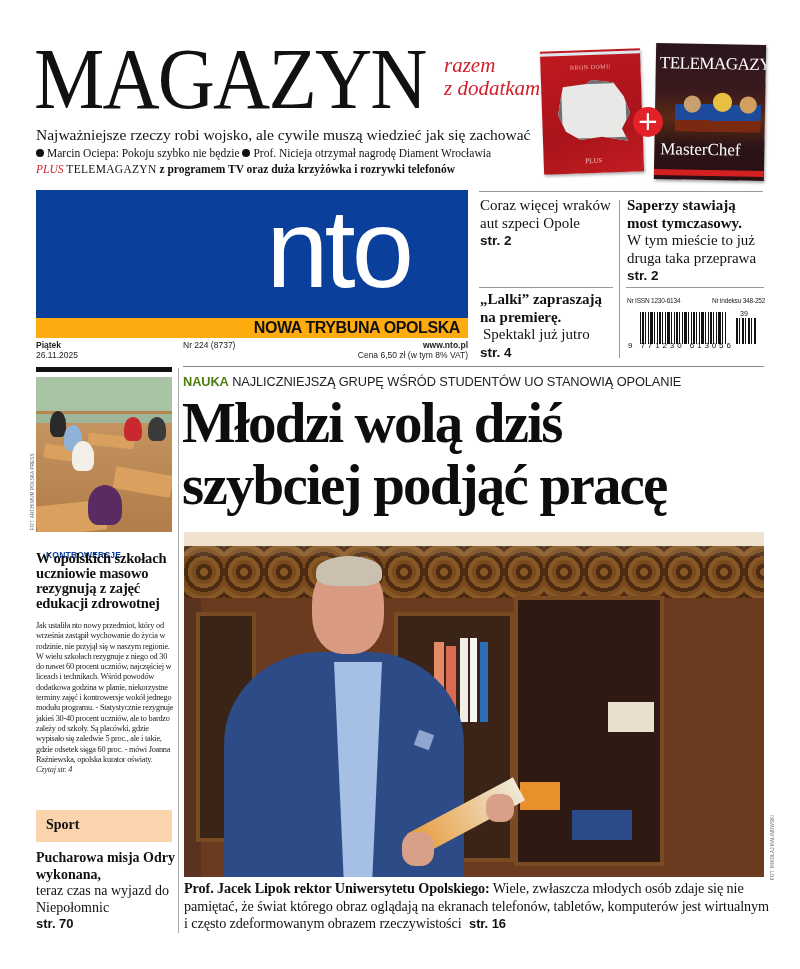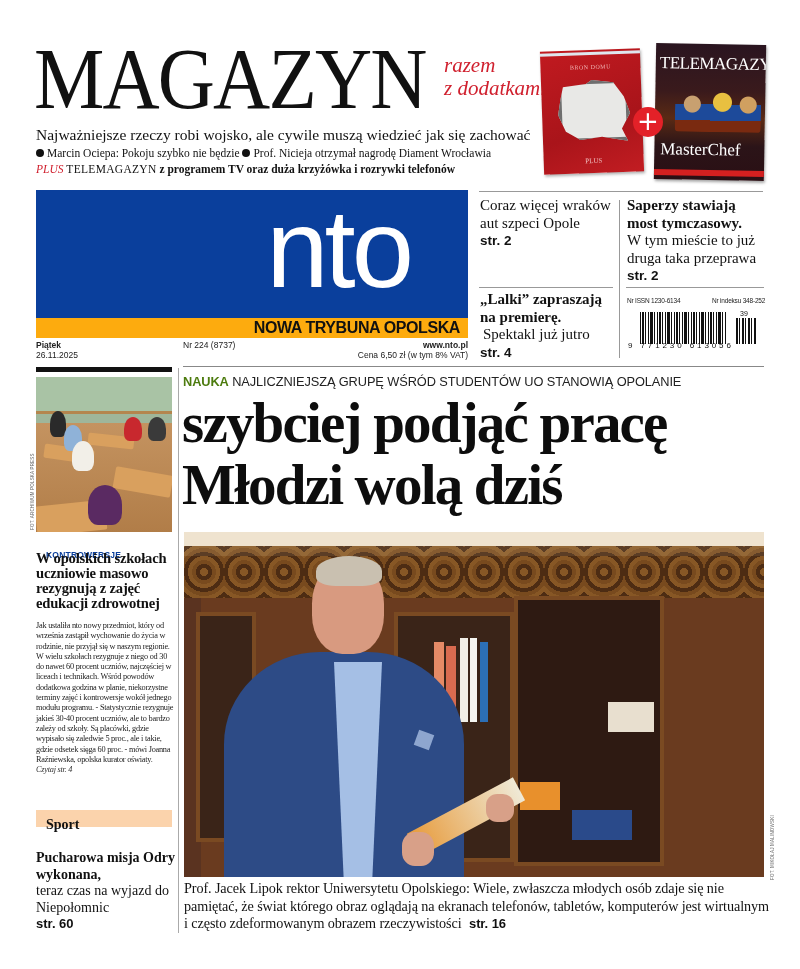--- a/index.html
+++ b/index.html
@@ -135,21 +135,21 @@
   }
   .classroom .desk { position: absolute; background: #d9a05e; border-radius: 2px; }
   .classroom .student { position: absolute; border-radius: 50% 50% 30% 30%; }
   .photo-credit-v { position: absolute; font-family: "Liberation Sans", sans-serif; font-size: 4.5px; color: #666; transform: rotate(-90deg); transform-origin: left top; white-space: nowrap; letter-spacing: 0.2px; }
 
   .kicker { position: absolute; left: 46px; top: 541px; font-family: "Liberation Sans", sans-serif; font-weight: bold; color: #0a3f9c; font-size: 8.5px; letter-spacing: 0.2px; margin-top: 9px; }
   .left-head { position: absolute; left: 36px; top: 551px; width: 140px; font-weight: bold; font-size: 14.6px; line-height: 15px; letter-spacing: -0.2px; }
   .left-body { position: absolute; left: 36px; top: 621px; width: 138px; font-size: 8.3px; line-height: 10.3px; letter-spacing: -0.25px; color: #222; }
   .left-body .more { font-style: italic; display: block; color: #333; }
 
-  .sport-box { position: absolute; left: 36px; top: 810px; width: 136px; height: 17px; background: #fbd3ac; }
+  .sport-box { position: absolute; left: 36px; top: 810px; width: 136px; height: 32px; background: #fbd3ac; }
   .sport-box span { position: absolute; left: 10px; top: 7px; font-weight: bold; font-size: 14px; }
   .sport-teaser { position: absolute; left: 36px; top: 850px; width: 140px; font-size: 14px; line-height: 16.6px; }
   .sport-teaser .t-head { font-weight: bold; display: block; }
   .sport-teaser .t-page { font-family: "Liberation Sans", sans-serif; font-weight: bold; display: block; font-size: 13px; }
 
   
   .main-rule { position: absolute; left: 183px; top: 366px; width: 581px; height: 1px; background: #888; }
   .main-kicker { position: absolute; left: 183px; top: 374px; font-family: "Liberation Sans", sans-serif; font-size: 12.8px; color: #222; white-space: nowrap; letter-spacing: -0.1px; }
   .main-kicker b { color: #4d7c0f; font-weight: bold; }
   .headline {
@@ -171,21 +171,21 @@
   .main-photo .man-head { position: absolute; left: 128px; top: 30px; width: 72px; height: 92px; background: #d89a80; border-radius: 45% 45% 42% 42%; }
   .main-photo .man-hair { position: absolute; left: 132px; top: 24px; width: 66px; height: 30px; background: #c9c0b0; border-radius: 50% 50% 30% 30%; }
   .main-photo .man-jacket { position: absolute; left: 40px; top: 120px; width: 240px; height: 230px; background: #2d4b86; border-radius: 40% 40% 0 0; }
   .main-photo .man-shirt { position: absolute; left: 150px; top: 130px; width: 48px; height: 215px; background: #a5bfe5; clip-path: polygon(0 0, 100% 0, 80% 100%, 20% 100%); }
   .main-photo .pocket-sq { position: absolute; left: 232px; top: 200px; width: 16px; height: 16px; background: #8ea6cf; transform: rotate(20deg); }
   .main-photo .book-held { position: absolute; left: 222px; top: 272px; width: 120px; height: 26px; background: linear-gradient(90deg, #e79a3a, #efe9d6); transform: rotate(-28deg); }
   .main-photo .hand { position: absolute; background: #d8a088; border-radius: 40%; }
   .photo-credit-main { left: 770px; top: 880px; }
 
   .caption { position: absolute; left: 184px; top: 880px; width: 590px; font-size: 14.2px; line-height: 17.5px; color: #111; letter-spacing: -0.1px; }
-  .caption b { font-weight: normal; }
+  .caption b { font-weight: bold; }
   .caption .t-page { font-family: "Liberation Sans", sans-serif; font-weight: bold; font-size: 13px; margin-left: 4px; }
 </style>
 </head>
 <body>
 
 <div class="mag-title">MAGAZYN</div>
 <div class="mag-tagline">
   <div>razem</div>
   <div>z dodatkami</div>
 </div>
@@ -279,31 +279,31 @@
   <span>Jak ustaliła nto nowy przedmiot, który od września zastąpił wychowanie do życia w rodzinie, nie przyjął się w naszym regionie. W wielu szkołach rezygnuje z niego od 30 do nawet 60 procent uczniów, najczęściej w liceach i technikach. Wśród powodów dodatkowa godzina w planie, niekorzystne terminy zajęć i kontrowersje wokół jednego modułu programu. - Statystycznie rezygnuje jakieś 30-40 procent uczniów, ale to bardzo zależy od szkoły. Są placówki, gdzie wypisało się zaledwie 5 proc., ale i takie, gdzie odsetek sięga 60 proc. - mówi Joanna Raźniewska, opolska kurator oświaty.</span>
   <span class="more">Czytaj str. 4</span>
 </div>
 
 <div class="sport-box">
   <span>Sport</span>
 </div>
 <div class="sport-teaser">
   <span class="t-head">Pucharowa misja Odry wykonana,</span>
   <span>teraz czas na wyjazd do Niepołomnic</span>
-  <span class="t-page">str. 60</span>
+  <span class="t-page">str. 70</span>
 </div>
 
 <div class="main-rule"></div>
 <div class="main-kicker">
   <b>NAUKA</b>
   <span>NAJLICZNIEJSZĄ GRUPĘ WŚRÓD STUDENTÓW UO STANOWIĄ OPOLANIE</span>
 </div>
 <div class="headline">
+  <div>Młodzi wolą dziś</div>
   <div>szybciej podjąć pracę</div>
-  <div>Młodzi wolą dziś</div>
 </div>
 
 <div class="main-photo">
   <div class="carving"></div>
   <div class="cab" style="left:12px;top:80px;width:60px;height:230px"></div>
   <div class="cab" style="left:210px;top:80px;width:120px;height:250px"></div>
   <div class="cab" style="left:330px;top:64px;width:150px;height:270px;background:#2e1a12"></div>
   <div class="book" style="left:250px;top:110px;width:10px;height:80px;background:#e58a66"></div>
   <div class="book" style="left:262px;top:114px;width:10px;height:76px;background:#d86b50"></div>
   <div class="book" style="left:276px;top:106px;width:8px;height:84px;background:#f1eee6"></div>

